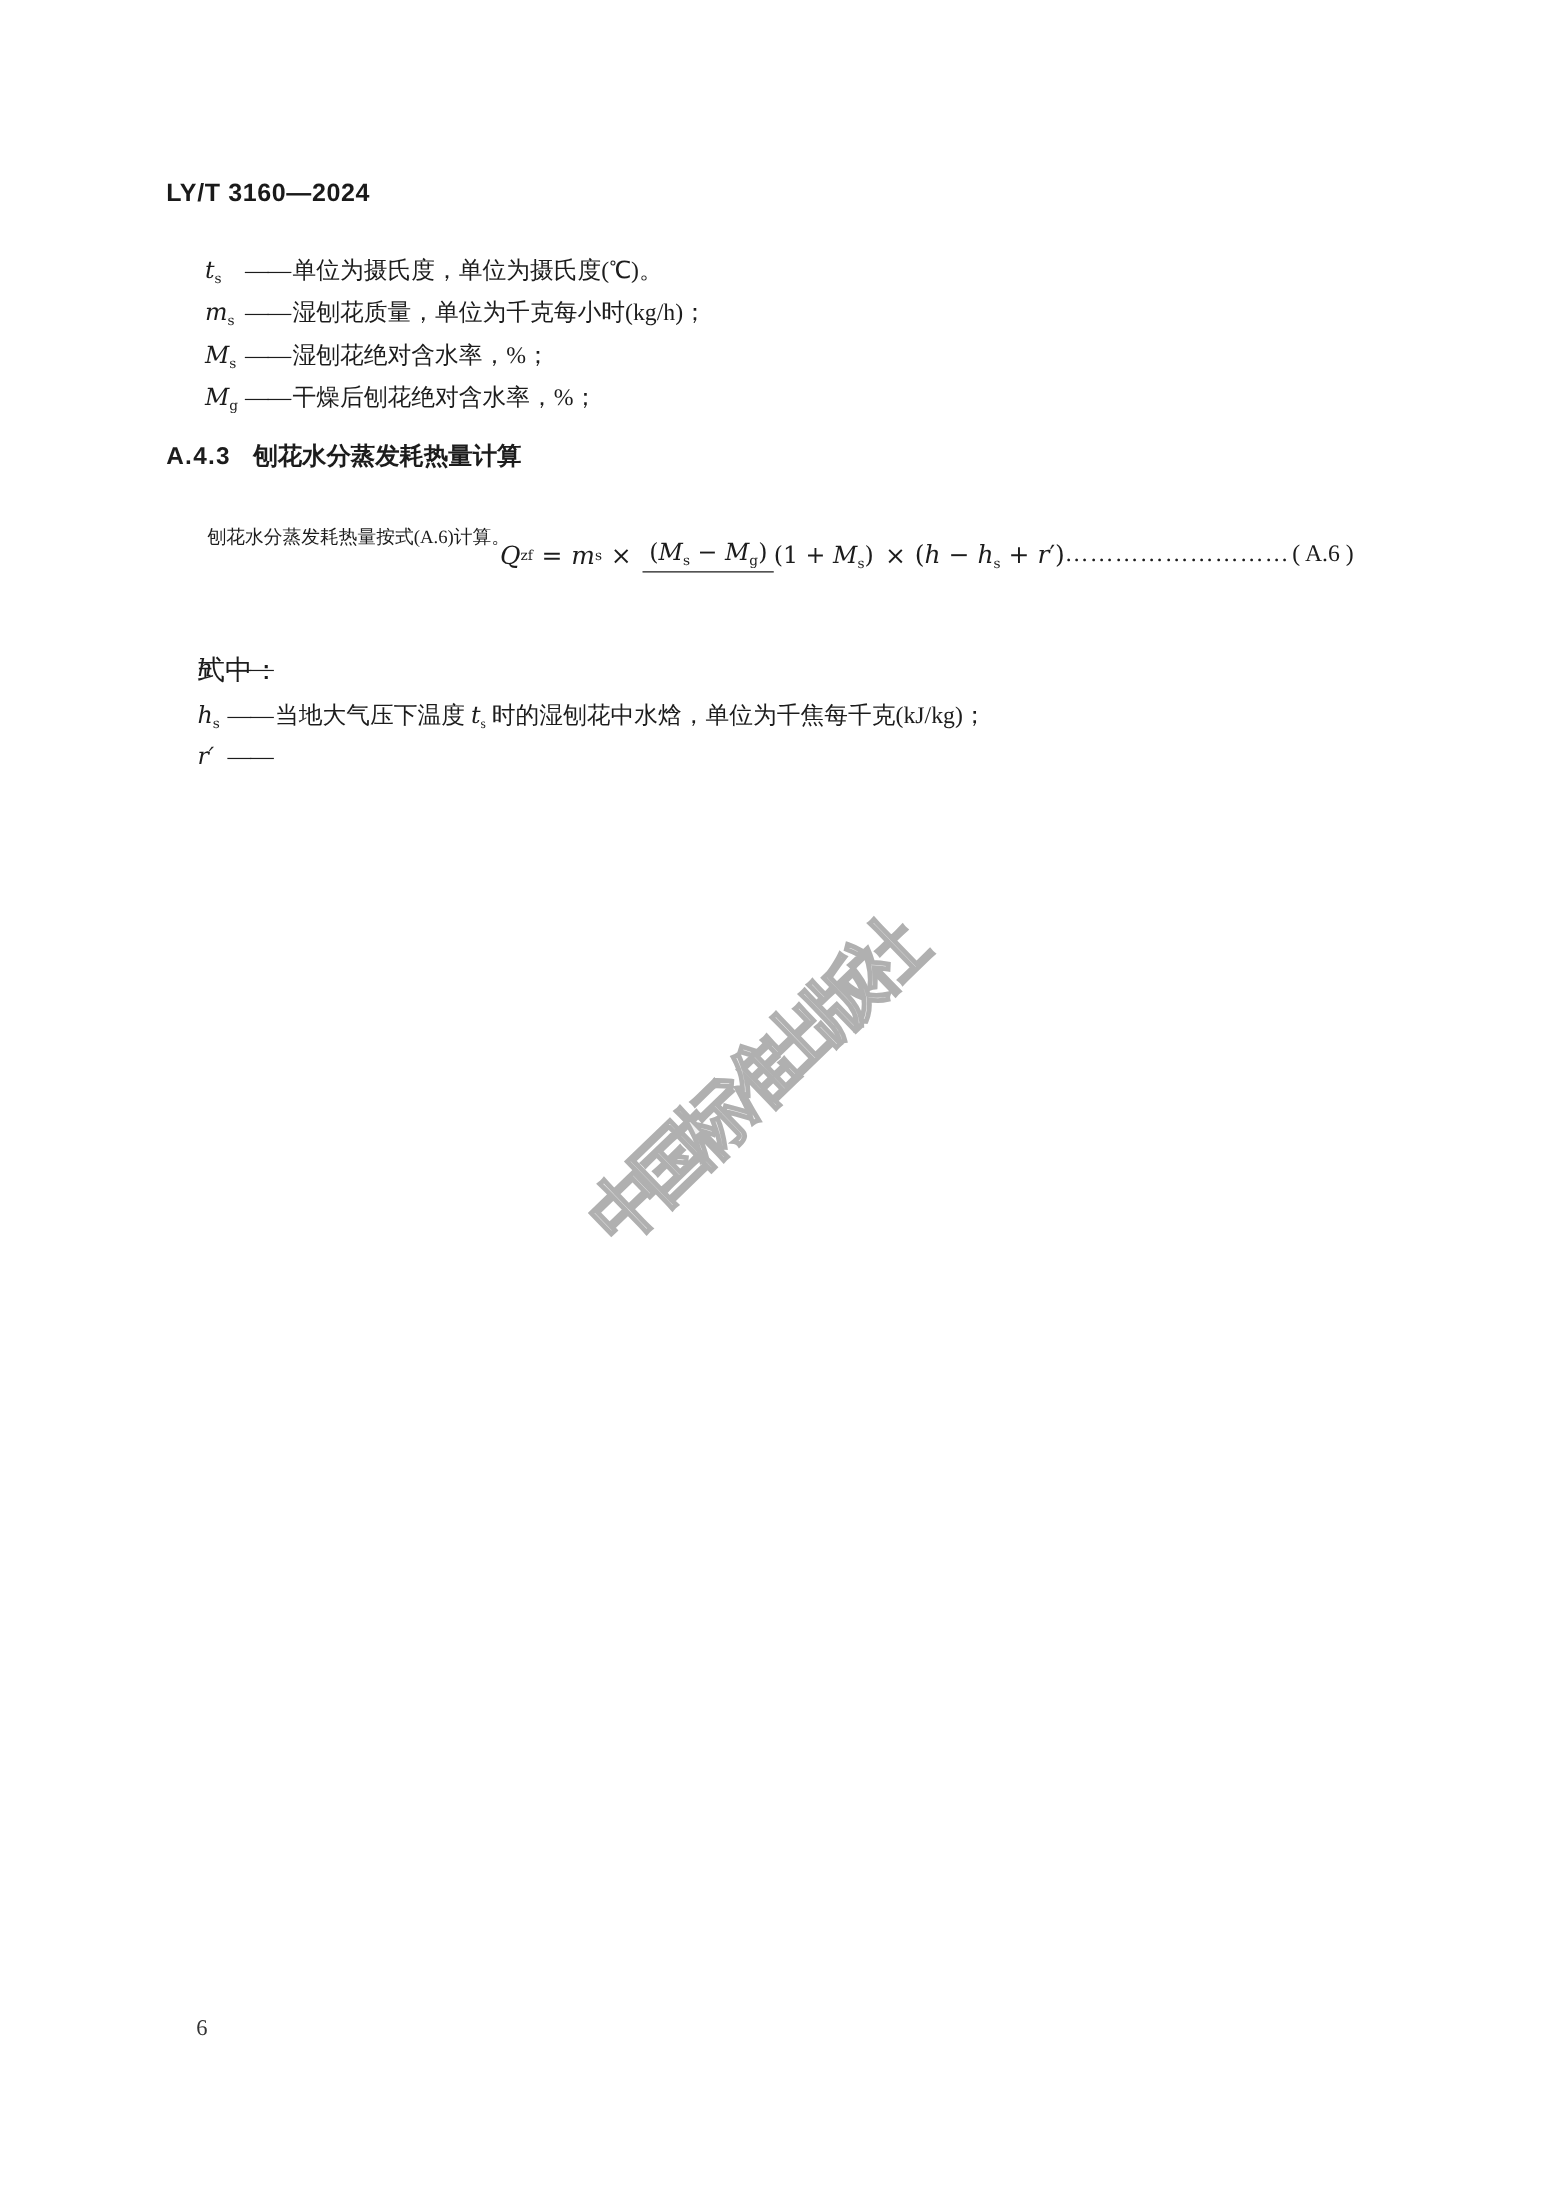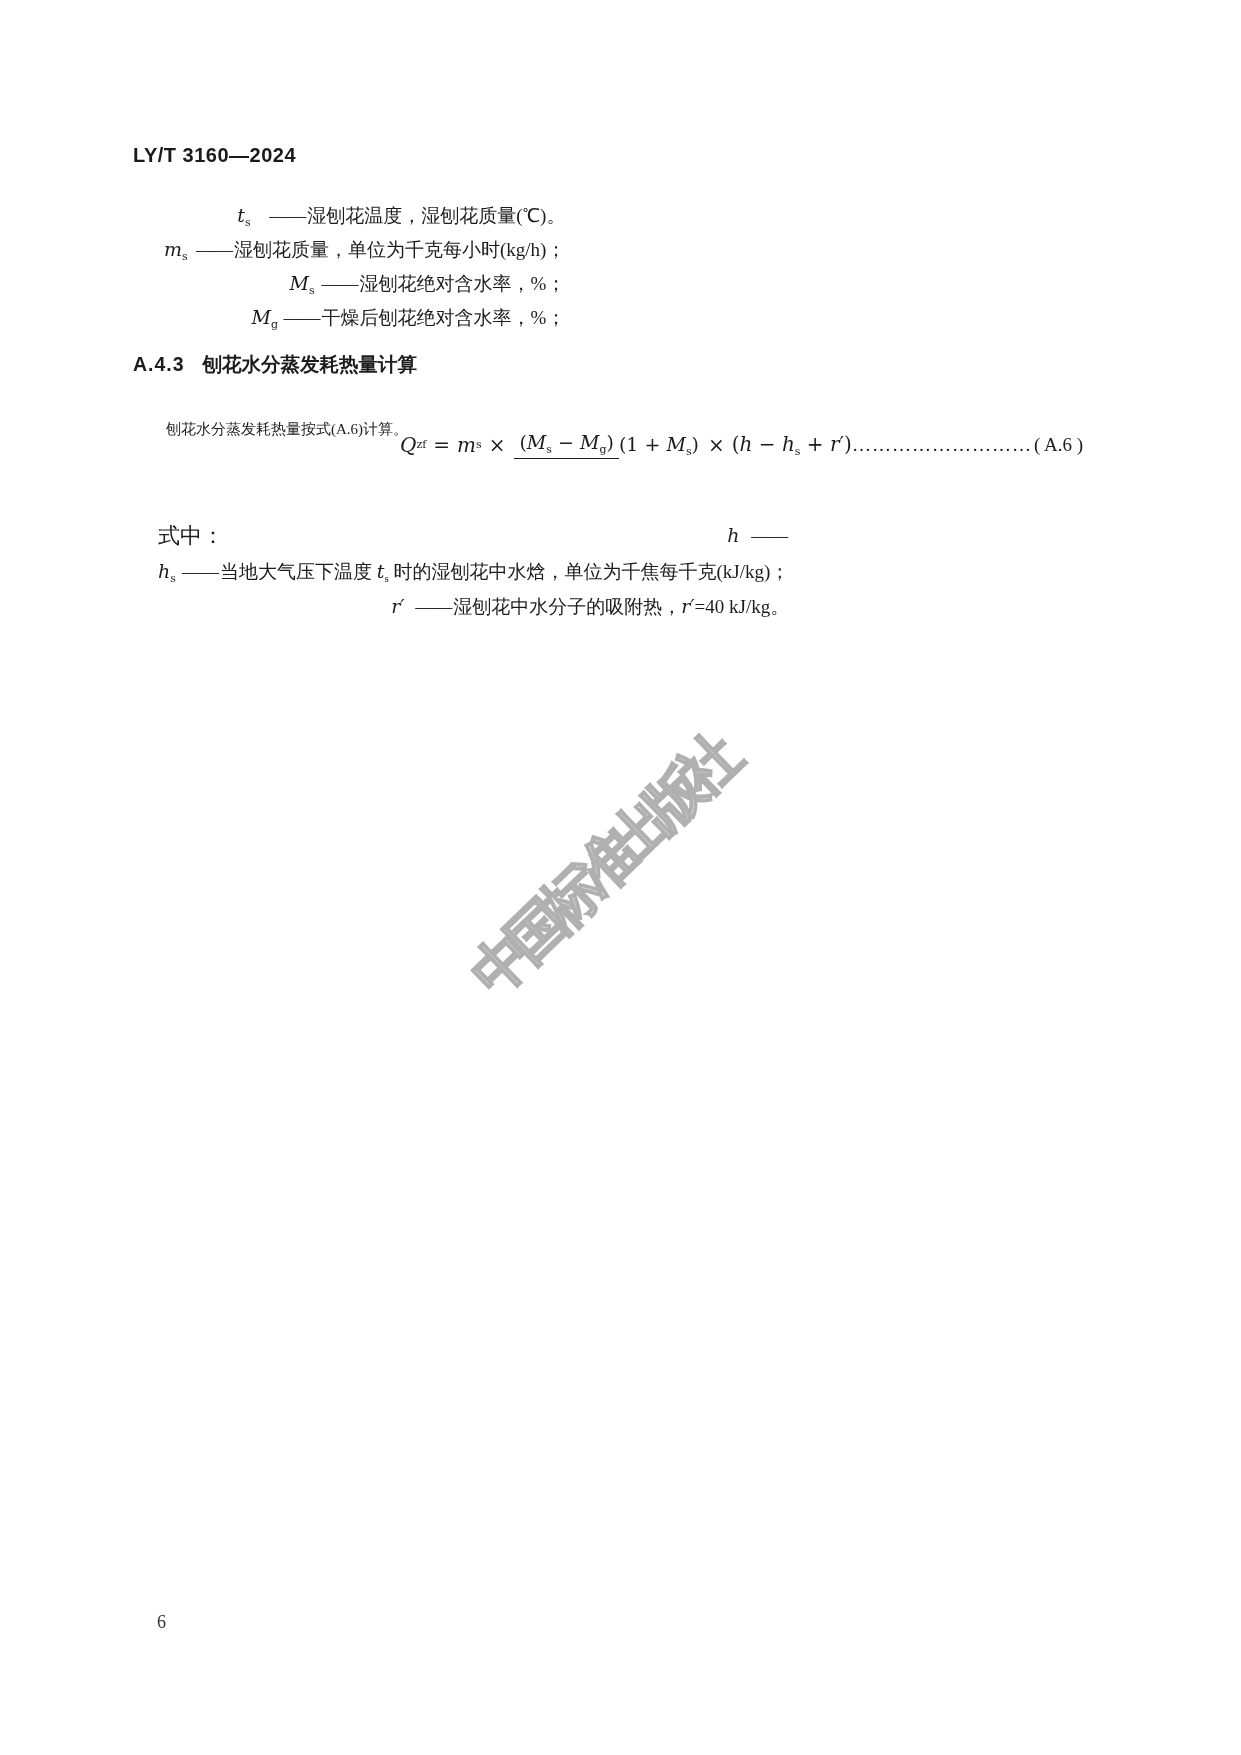--- a/index.html
+++ b/index.html
@@ -19,21 +19,21 @@
     font-weight:bold; font-size:20px; letter-spacing:0.5px;
     color:#1a1a1a; white-space:nowrap;
   }
 
   
   .def-block { position:absolute; }
   .def-block1 { left:164px; top:203px; }
   .def-block2 { left:158px; top:524px; }
   .def-row {
     display:flex; align-items:baseline;
-    height:34px; font-size:19px; white-space:nowrap;justify-content:flex-end;
+    height:34px; font-size:19px; white-space:nowrap;
   }
   .def-block2 .def-row { height:35px; }
   .def-sym {
     display:inline-block; min-width:32px;
     font-style:italic; font-family:"DejaVu Serif", serif;
     font-size:19px;
   }
   .def-block2 .def-sym { min-width:24px; }
   .def-dash { letter-spacing:-1px; margin-right:2px; }
   .def-text { font-size:19px; }
@@ -107,21 +107,21 @@
 <body>
 
 <div class="page">
 
   <div class="doc-header">LY/T 3160—2024</div>
 
   <div class="def-block def-block1">
     <div class="def-row">
       <span class="def-sym"><span>t</span><sub class="s">s</sub></span>
       <span class="def-dash">——</span>
-      <span class="def-text">湿刨花温度，湿刨花质量(℃)。</span>
+      <span class="def-text">单位为摄氏度，单位为摄氏度(℃)。</span>
     </div>
     <div class="def-row">
       <span class="def-sym"><span>m</span><sub class="s">s</sub></span>
       <span class="def-dash">——</span>
       <span class="def-text">湿刨花质量，单位为千克每小时(kg/h)；</span>
     </div>
     <div class="def-row">
       <span class="def-sym"><span>M</span><sub class="s">s</sub></span>
       <span class="def-dash">——</span>
       <span class="def-text">湿刨花绝对含水率，%；</span>
@@ -168,21 +168,20 @@
       <span class="def-dash">——</span>
     </div>
     <div class="def-row">
       <span class="def-sym"><span>h</span><sub class="s">s</sub></span>
       <span class="def-dash">——</span>
       <span class="def-text"><span>当地大气压下温度 </span><span class="inline-var">t</span><sub class="s">s</sub><span> 时的湿刨花中水焓，单位为千焦每千克(kJ/kg)；</span></span>
     </div>
     <div class="def-row">
       <span class="def-sym"><span class="inline-var">r′</span><sub class="s"></sub></span>
       <span class="def-dash">——</span>
-      <span class="def-text"><span>湿刨花中水分子的吸附热，</span><span class="inline-var">r′</span><sub class="s"></sub><span>=40 kJ/kg。</span></span>
     </div>
   </div>
 
   <div class="watermark">中国标准出版社</div>
 
   <div class="page-number">6</div>
 
 </div>
 
 </body></html>

